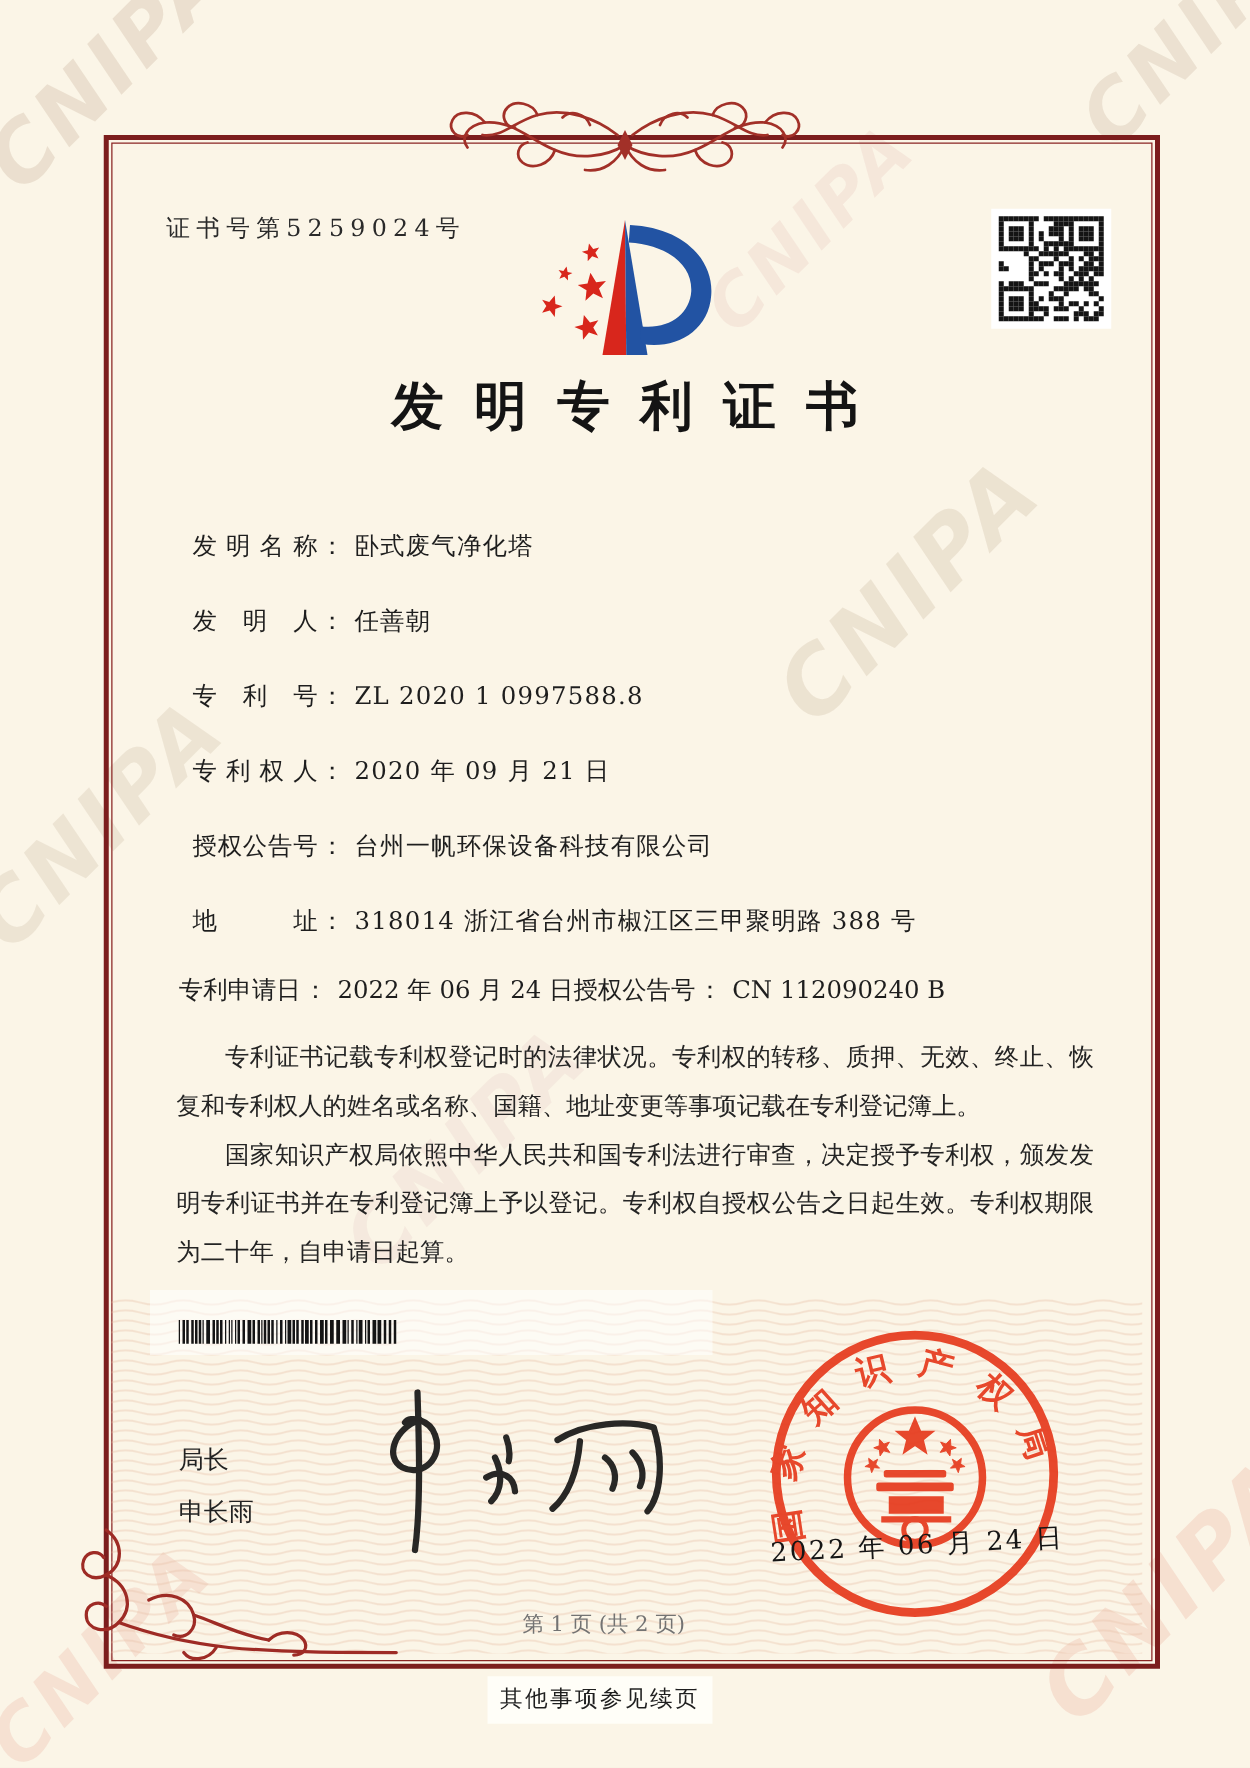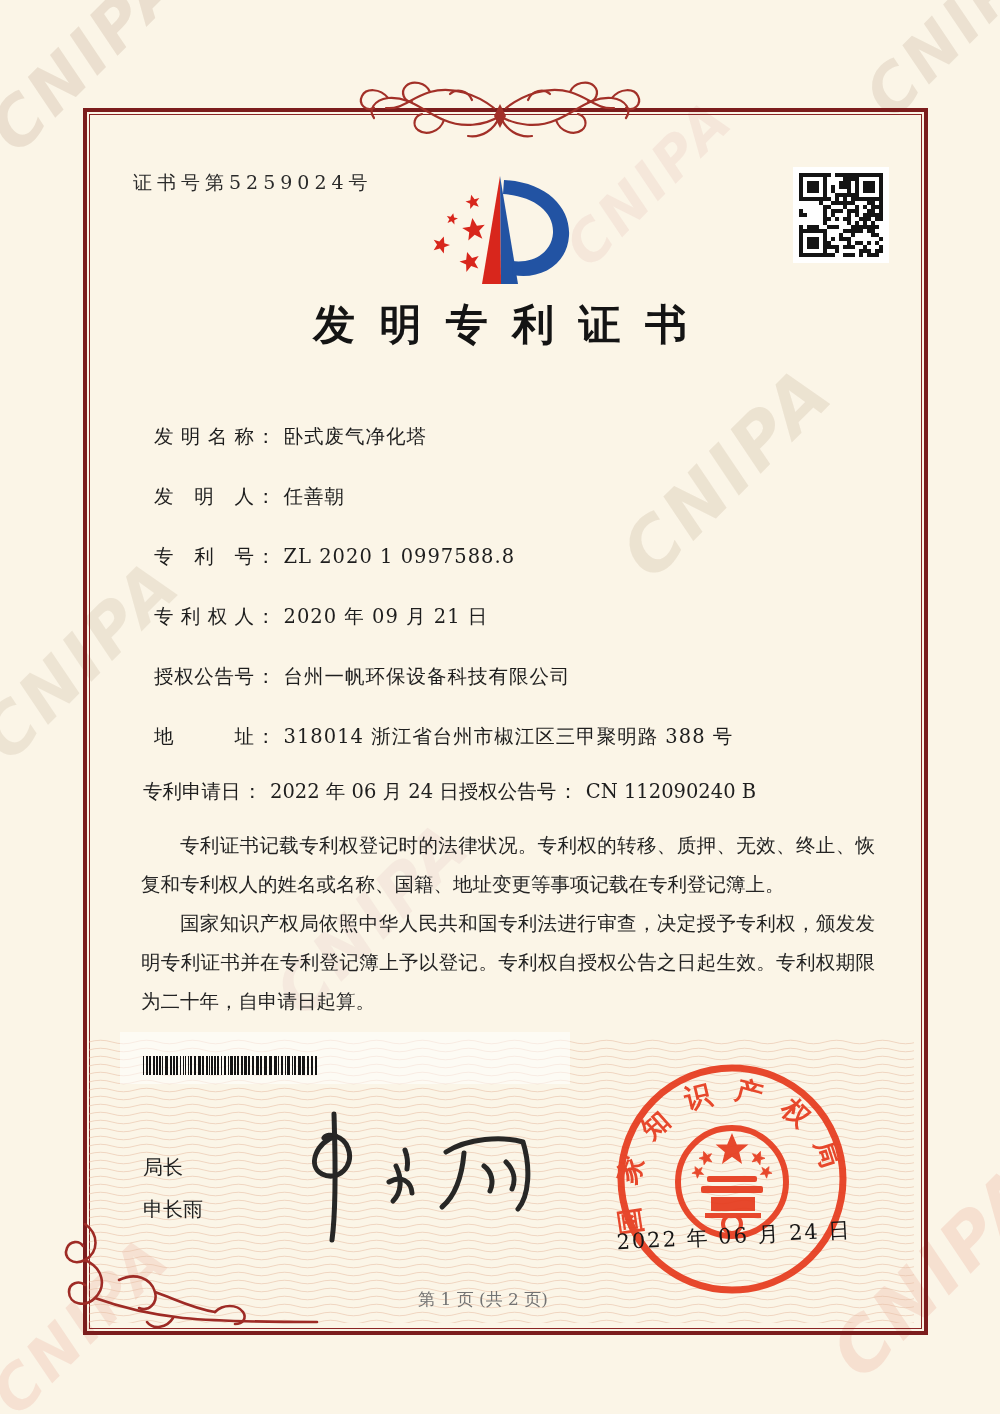--- a/index.html
+++ b/index.html
@@ -734,14 +734,15 @@
       <rect x="91" y="126" width="62" height="7" rx="2" stroke="none"></rect>
       <rect x="101" y="137" width="44" height="14" stroke="none"></rect>
       <rect x="95" y="153" width="56" height="5" stroke="none"></rect>
       <circle cx="122" cy="164" r="9" fill="none" stroke-width="4"></circle>
     </g>
   </svg>
   <div class="seal-date">2022 年 06 月 24 日</div>
 
   <div class="page-info">第 1 页 (共 2 页)</div>
 
+  <div class="footer-note">其他事项参见续页</div>
 
 </div>
 
 </body></html>

